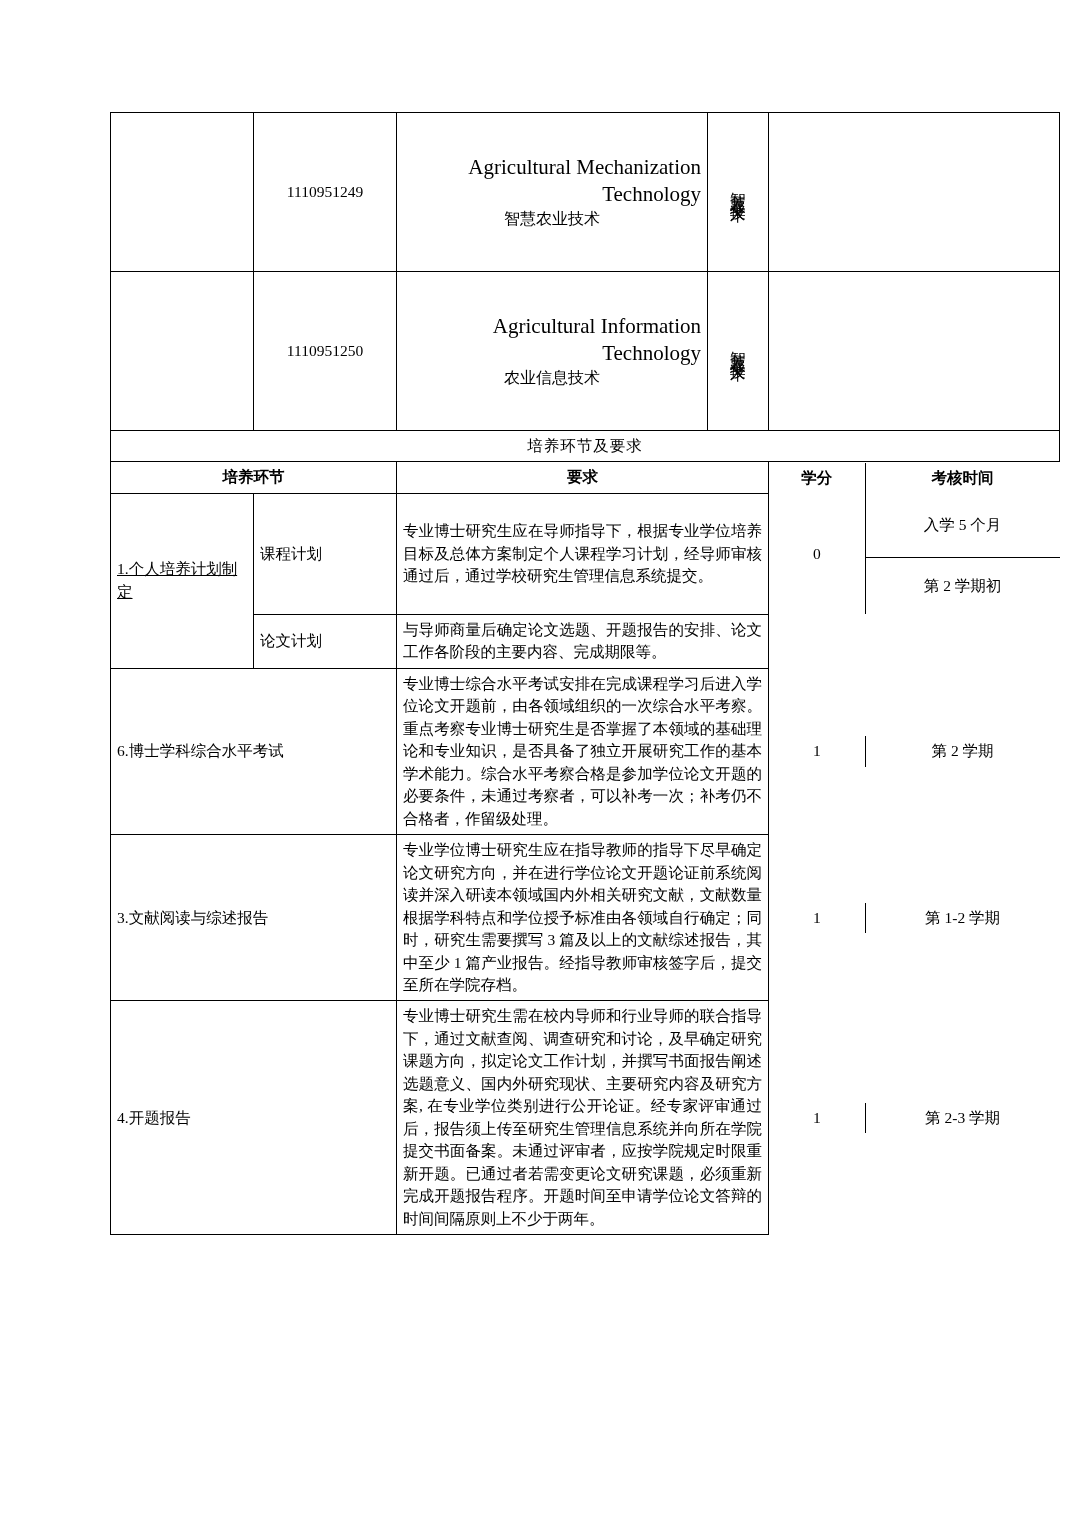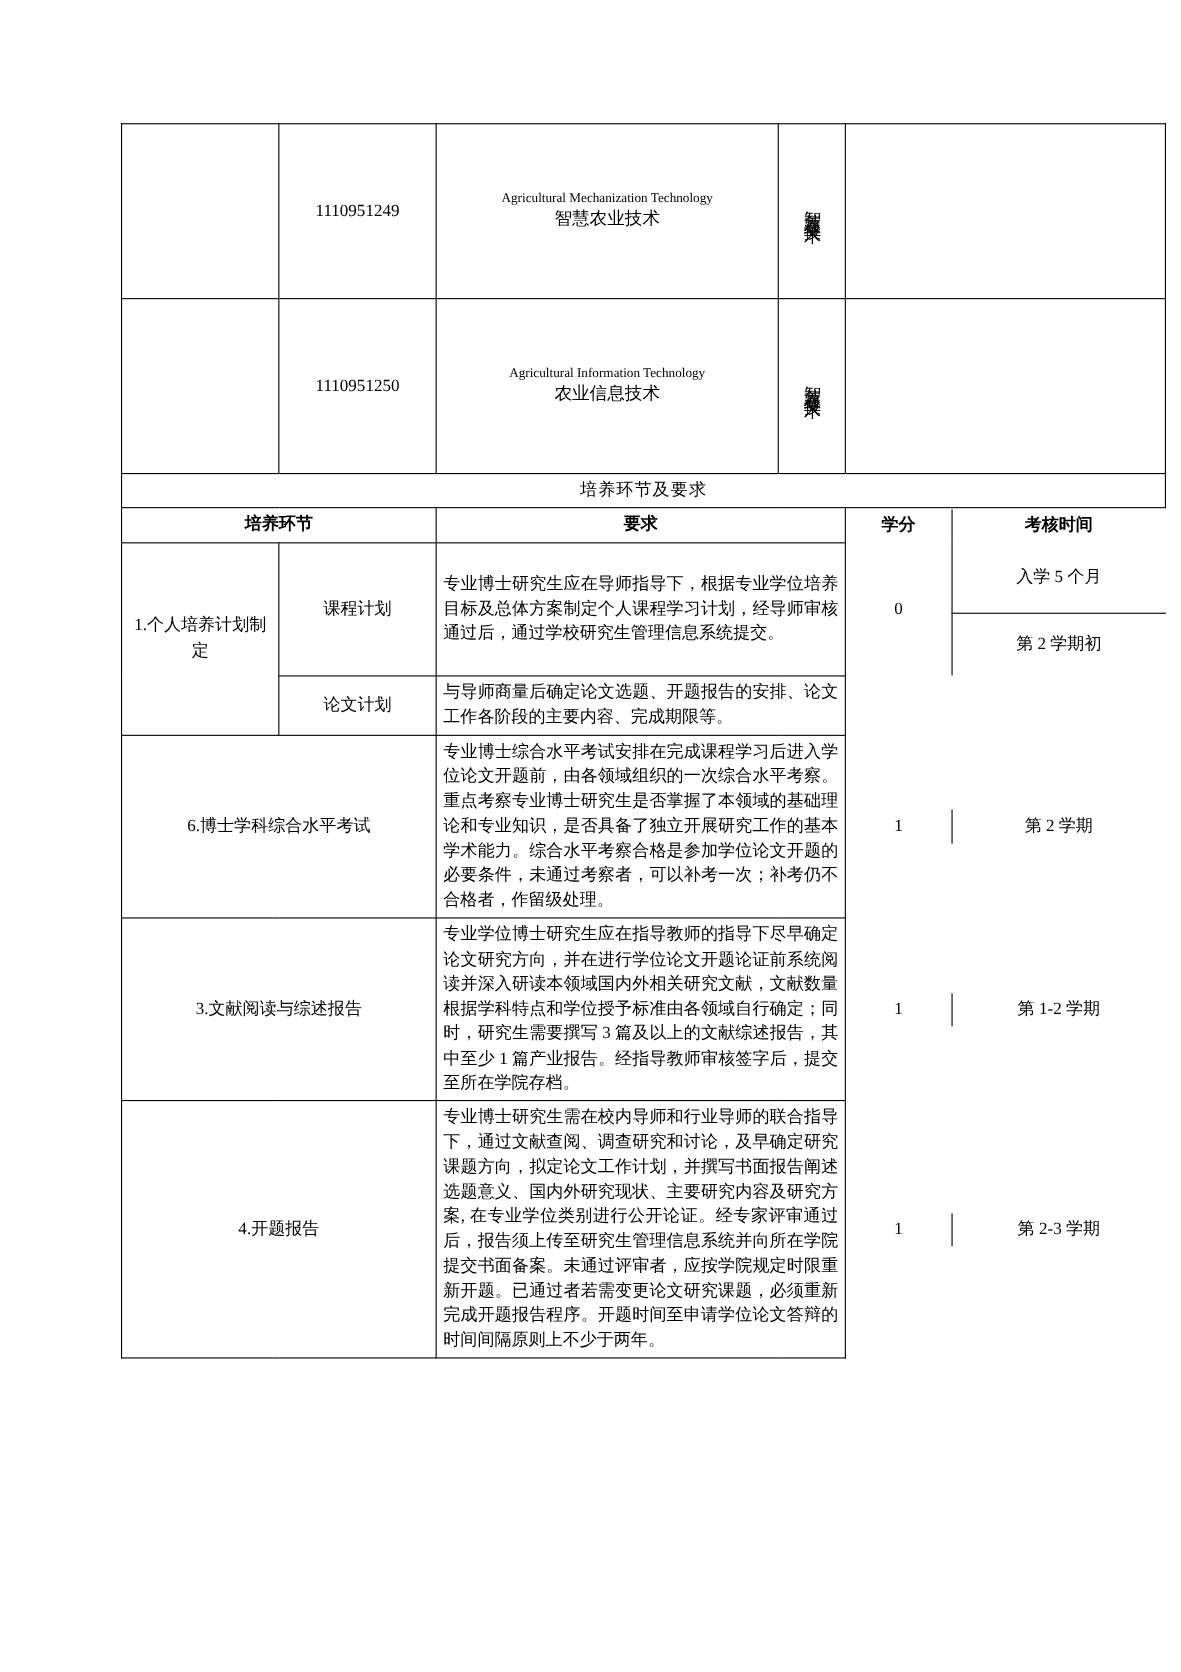--- a/index.html
+++ b/index.html
@@ -48,42 +48,42 @@
     line-height: 1.25;
     font-size: 15.5px;
     margin: 0 auto;
   }
   .vert-cell {
     text-align: center;
     height: 150px;
     padding: 6px 2px;
   }
   .en-name {
-    font-size: 12px;
+    font-size: 21px;
     line-height: 1.3;
+    text-align: right;
   }
   .zh-name {
     font-size: 16px;
     line-height: 1.4;
   }
   .section-title {
     text-align: center;
     font-weight: normal;
     font-size: 19px;
     padding: 7px 0;
     letter-spacing: 1px;
   }
   .hdr {
     text-align: center;
     font-weight: bold;
     font-size: 18px;
     padding: 7px 0;
   }
   .stage-cell {
-    text-align: center;
     font-size: 15.5px;
     line-height: 1.5;
   }
   .req-cell {
     text-align: justify;
     text-justify: inter-ideograph;
     font-size: 15.5px;
     line-height: 1.5;
     padding: 5px 7px;
   }
@@ -160,21 +160,21 @@
                 <tr>
               <td class="hdr w-credit" style="border-top:none;border-left:none;border-bottom:none;">学分</td>
               <td class="hdr w-time" style="border-top:none;border-right:none;border-bottom:none;">考核时间</td>
             </tr>
           </tbody>
             </table>
         </td>
       </tr>
 
       <tr>
-        <td class="stage-cell" rowspan="2" style="width:148px;">1.个人培养计划制定</td>
+        <td class="stage-cell" rowspan="2" style="width:148px;text-decoration:underline;">1.个人培养计划制定</td>
         <td class="stage-cell sub-b">课程计划</td>
         <td class="req-cell" colspan="2">专业博士研究生应在导师指导下，根据专业学位培养目标及总体方案制定个人课程学习计划，经导师审核通过后，通过学校研究生管理信息系统提交。</td>
         <td style="padding:0;border:none;">
           <table class="inner-table">
             <tbody>
                 <tr>
               <td class="num-cell w-credit" rowspan="2" style="border-top:none;border-left:none;border-bottom:none;height:56px;">0</td>
               <td class="time-cell w-time" style="border-top:none;border-right:none;height:56px;">入学 5 个月</td>
             </tr>
             <tr>

